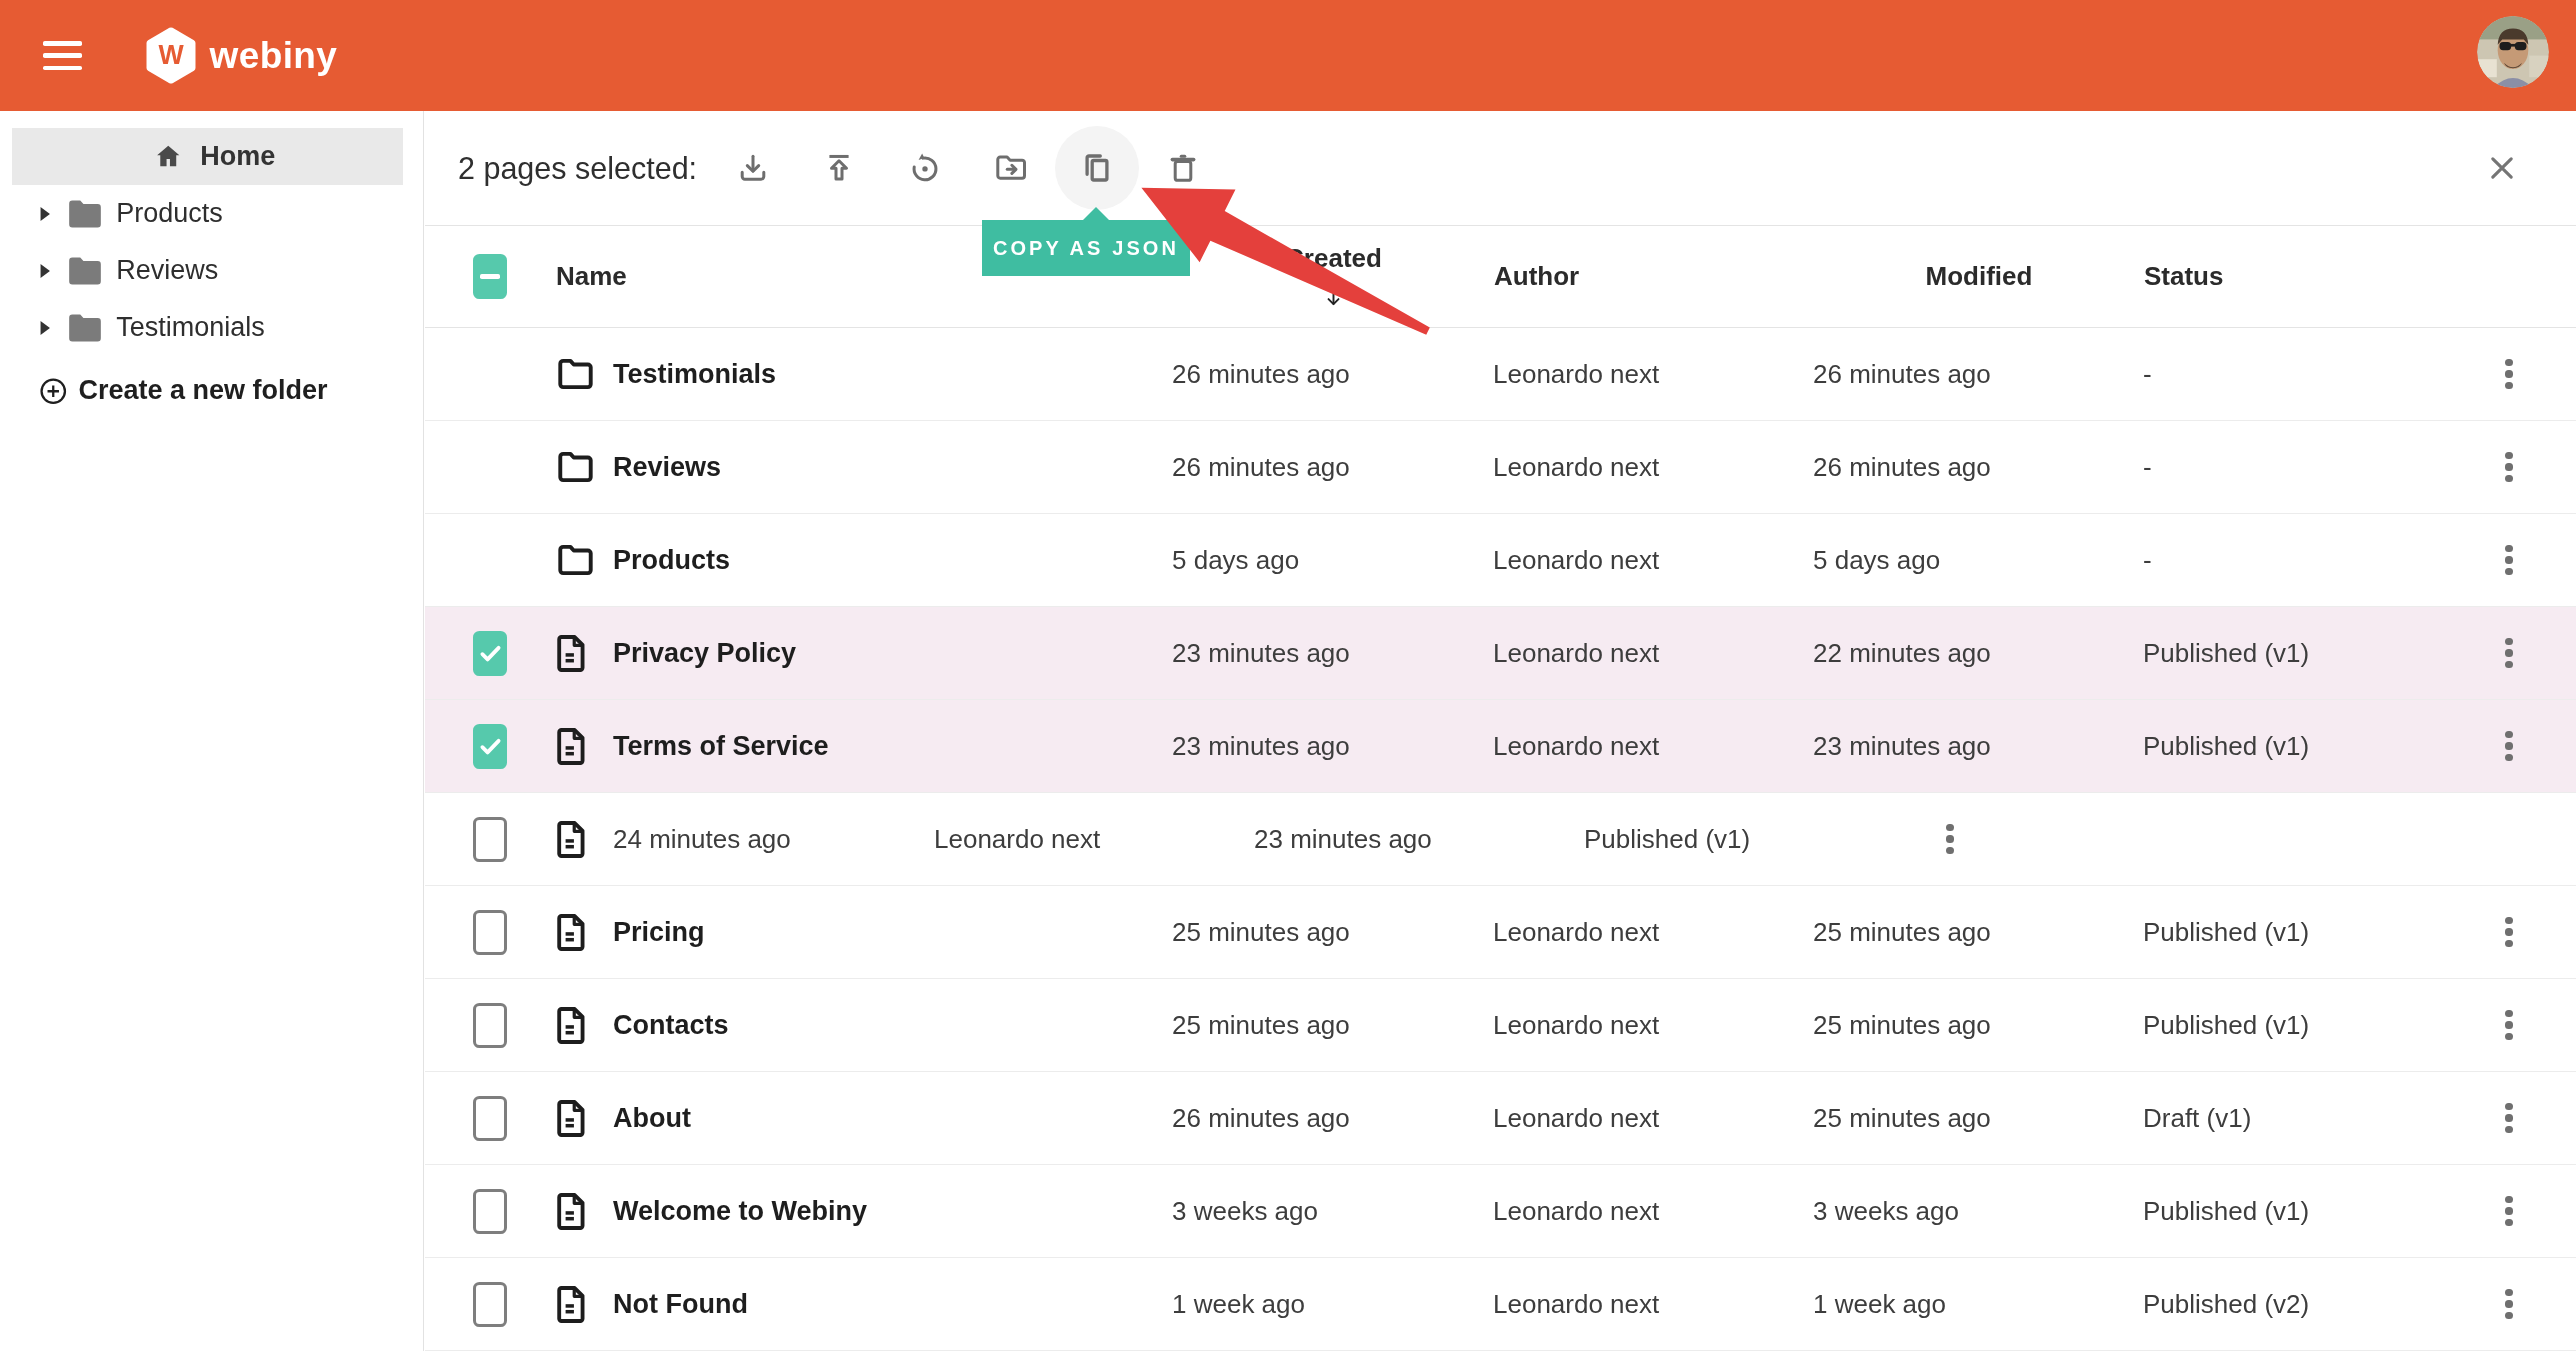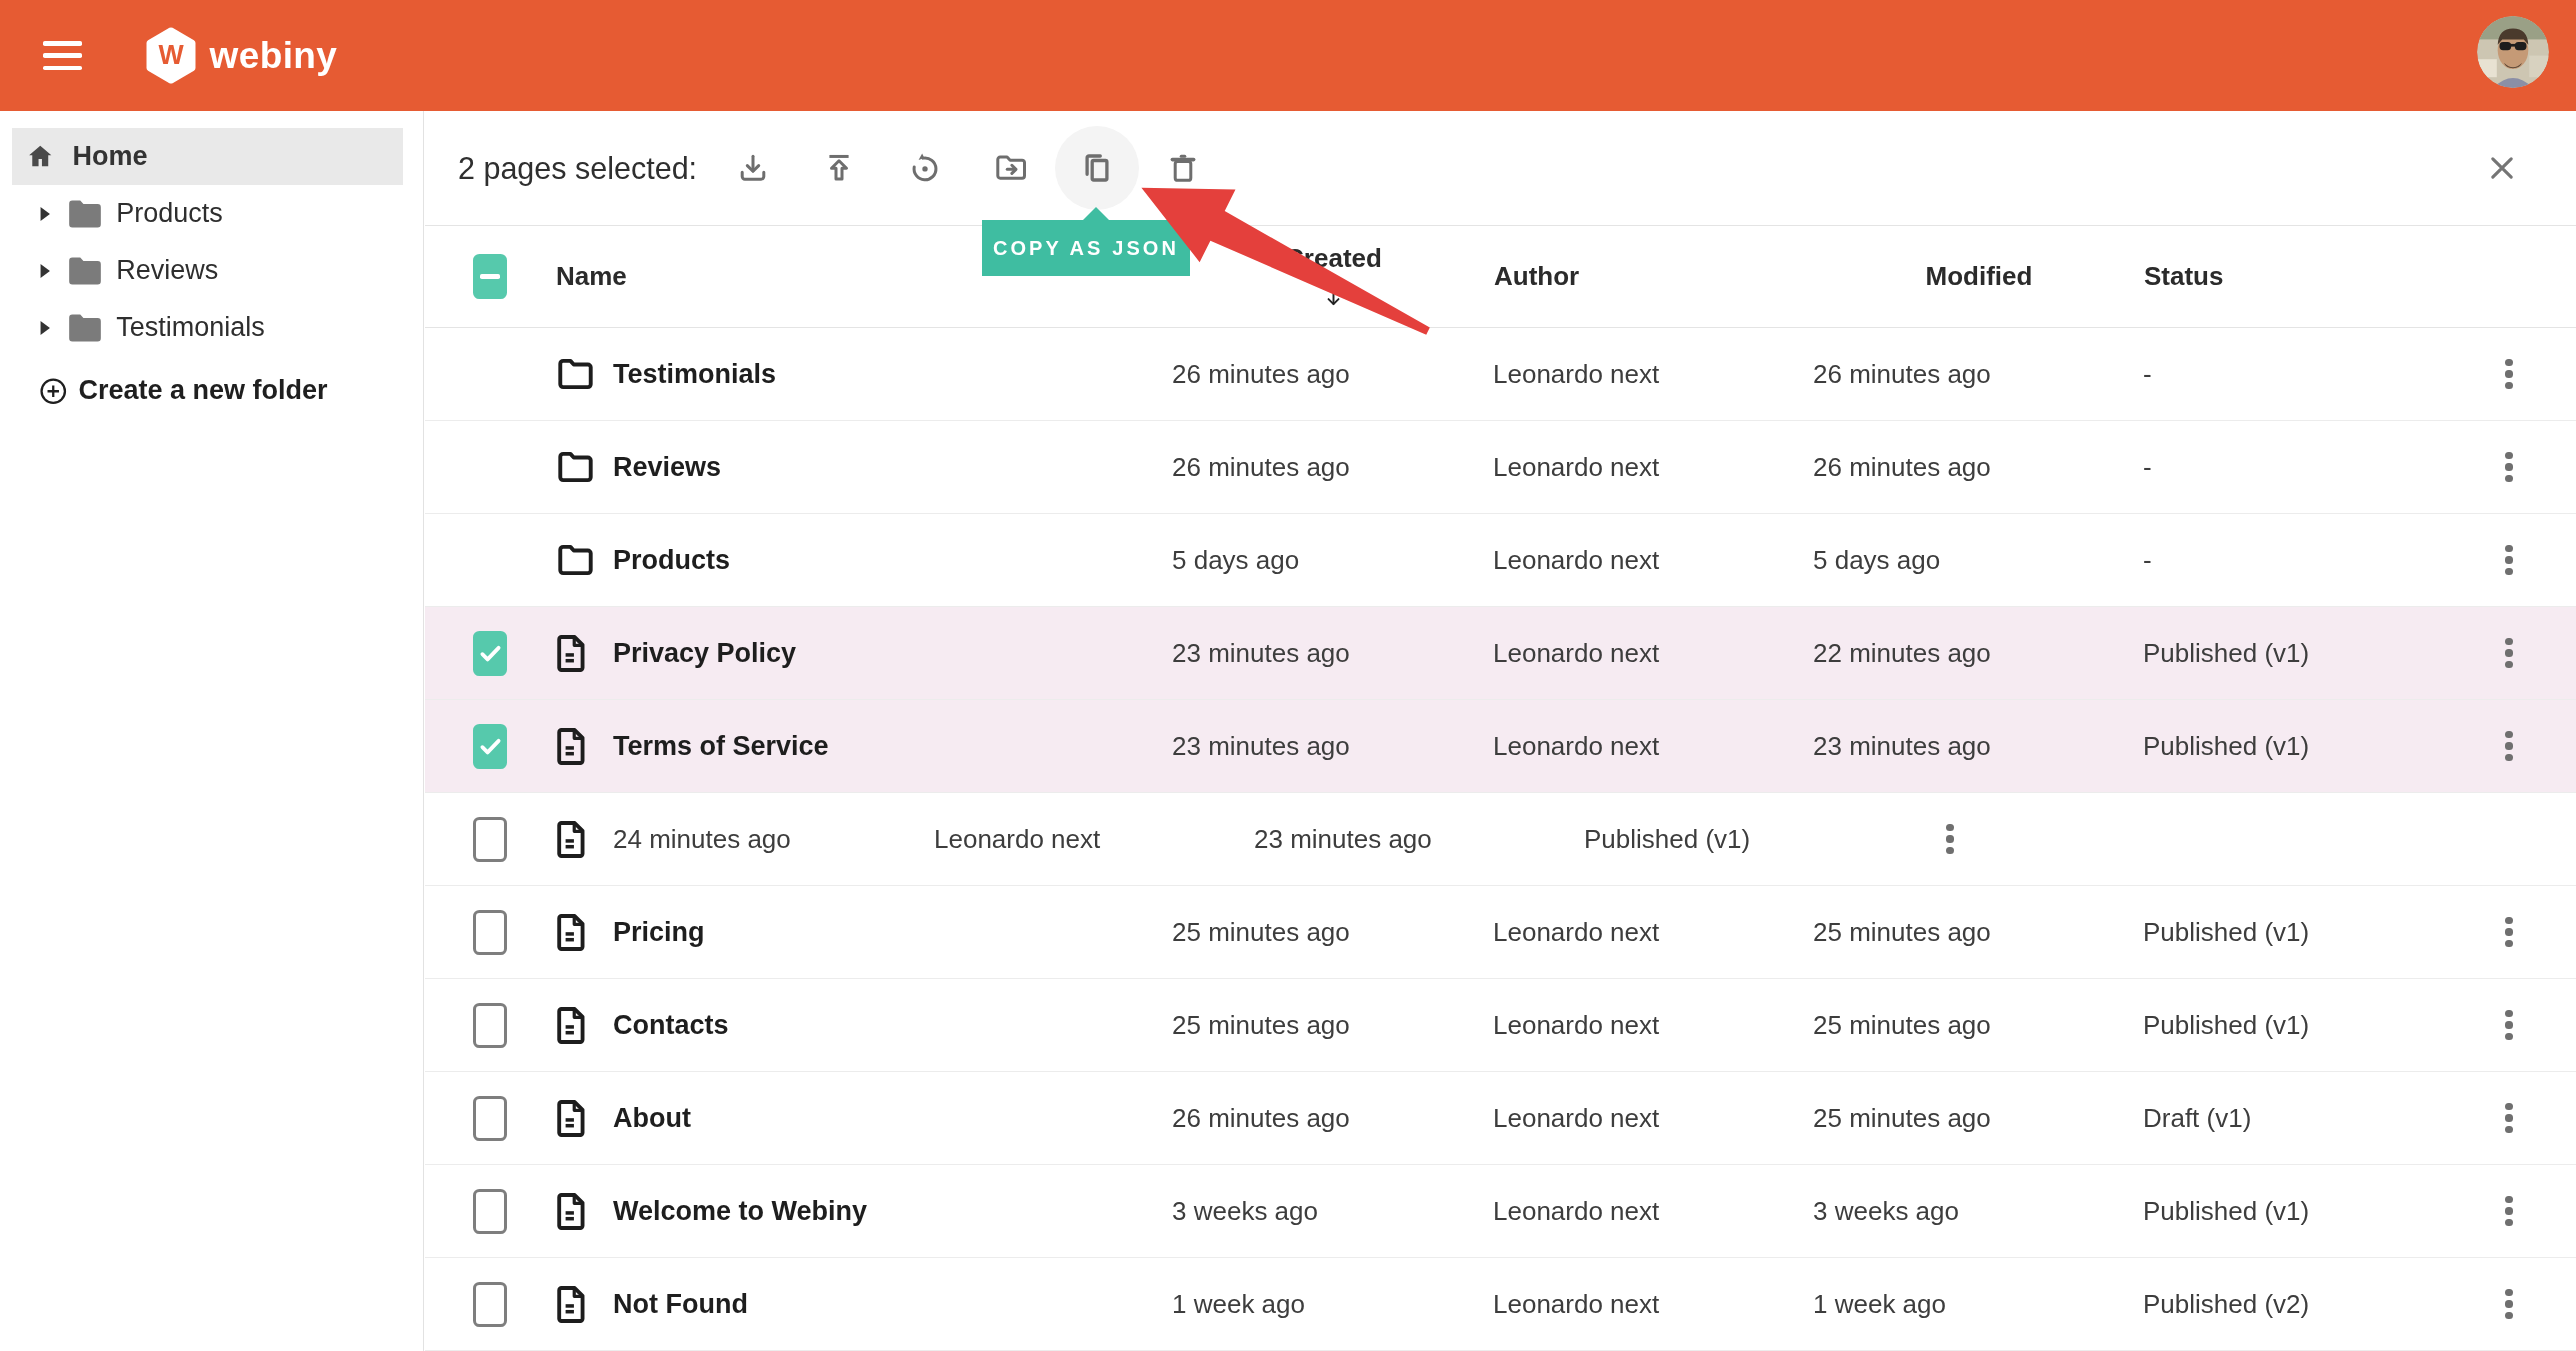--- a/index.html
+++ b/index.html
@@ -15,21 +15,21 @@
   .brand{display:flex;align-items:center;margin-left:63px;}
   .brand-hex{width:52px;height:57px;}
   .brand-name{margin-left:12.5px;color:#ffffff;font-size:37px;font-weight:bold;letter-spacing:0.4px;}
   .avatar{position:absolute;left:2477px;top:16px;width:72px;height:72px;border-radius:50%;
           overflow:hidden;cursor:pointer;border:none;padding:0;background:none;}
 
   
   .sidebar{position:absolute;top:111px;left:0;width:424px;height:1240px;background:#fff;
            border-right:0.9px solid #E2E2E2;box-sizing:border-box;padding-top:17px;z-index:2;}
   .side-item{height:57px;display:flex;align-items:center;font-size:27px;color:#2e2e2e;cursor:pointer;}
-  .side-home{background:#E9E9E9;margin:0 20px 0 11.7px;padding-left:13.4px;font-weight:bold;color:#333;}
+  .side-home{background:#E9E9E9;margin:0 20px 0 11.7px;padding-left:13.4px;font-weight:bold;color:#333;justify-content:center;}
   .side-home .hicon{margin-right:17px;display:flex;}
   .side-folder{padding-left:39px;}
   .side-folder .caret{width:12.5px;display:flex;margin-right:14.3px;}
   .side-folder .ficon{display:flex;margin-right:12.5px;}
   .side-create{padding-left:38px;margin-top:6.3px;font-weight:bold;color:#1f1f1f;}
   .side-create .cicon{display:flex;margin-right:10px;}
 
   
   .content{position:absolute;top:111px;left:425px;width:2151px;height:1240px;background:#fff;}
 

